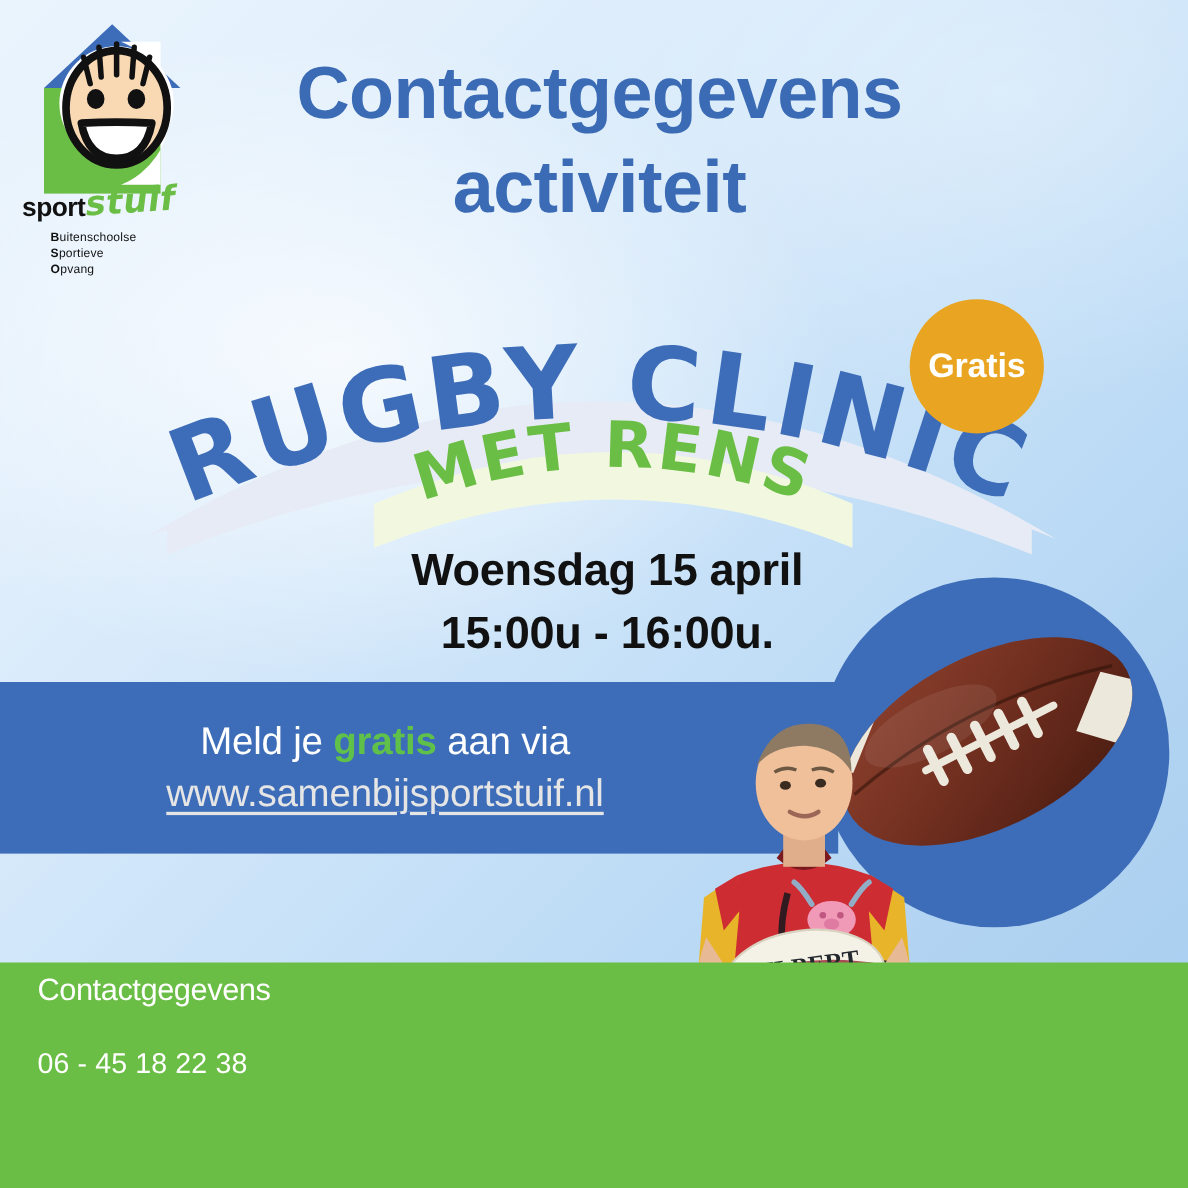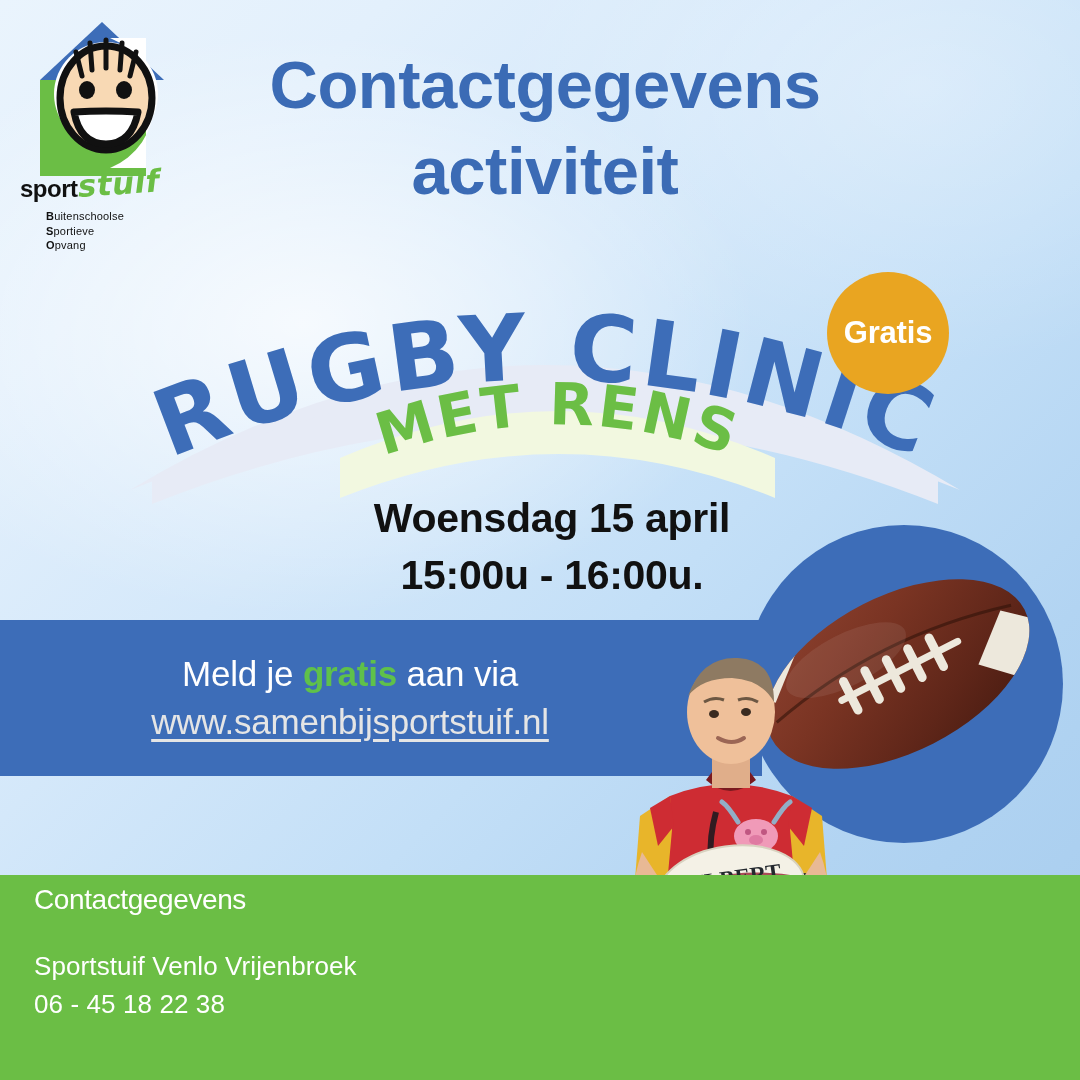--- a/index.html
+++ b/index.html
@@ -399,17 +399,16 @@
       </g>
 
       <path d="M 56 250 q -12 16 0 32 q 14 12 30 2 l -6 -34 Z" fill="#E8B995"></path>
       <path d="M 210 250 q 12 16 0 32 q -14 12 -30 2 l 6 -34 Z" fill="#E8B995"></path>
     </svg>
   </div>
 
   <div class="contact-band"></div>
   <div class="contact-title">Contactgegevens</div>
   <div class="contact-lines">
-    <div>Sportstuif Venlo Vrijenbroek</div>
     <div>06 - 45 18 22 38</div>
   </div>
 
 </div>
 
 </body></html>

